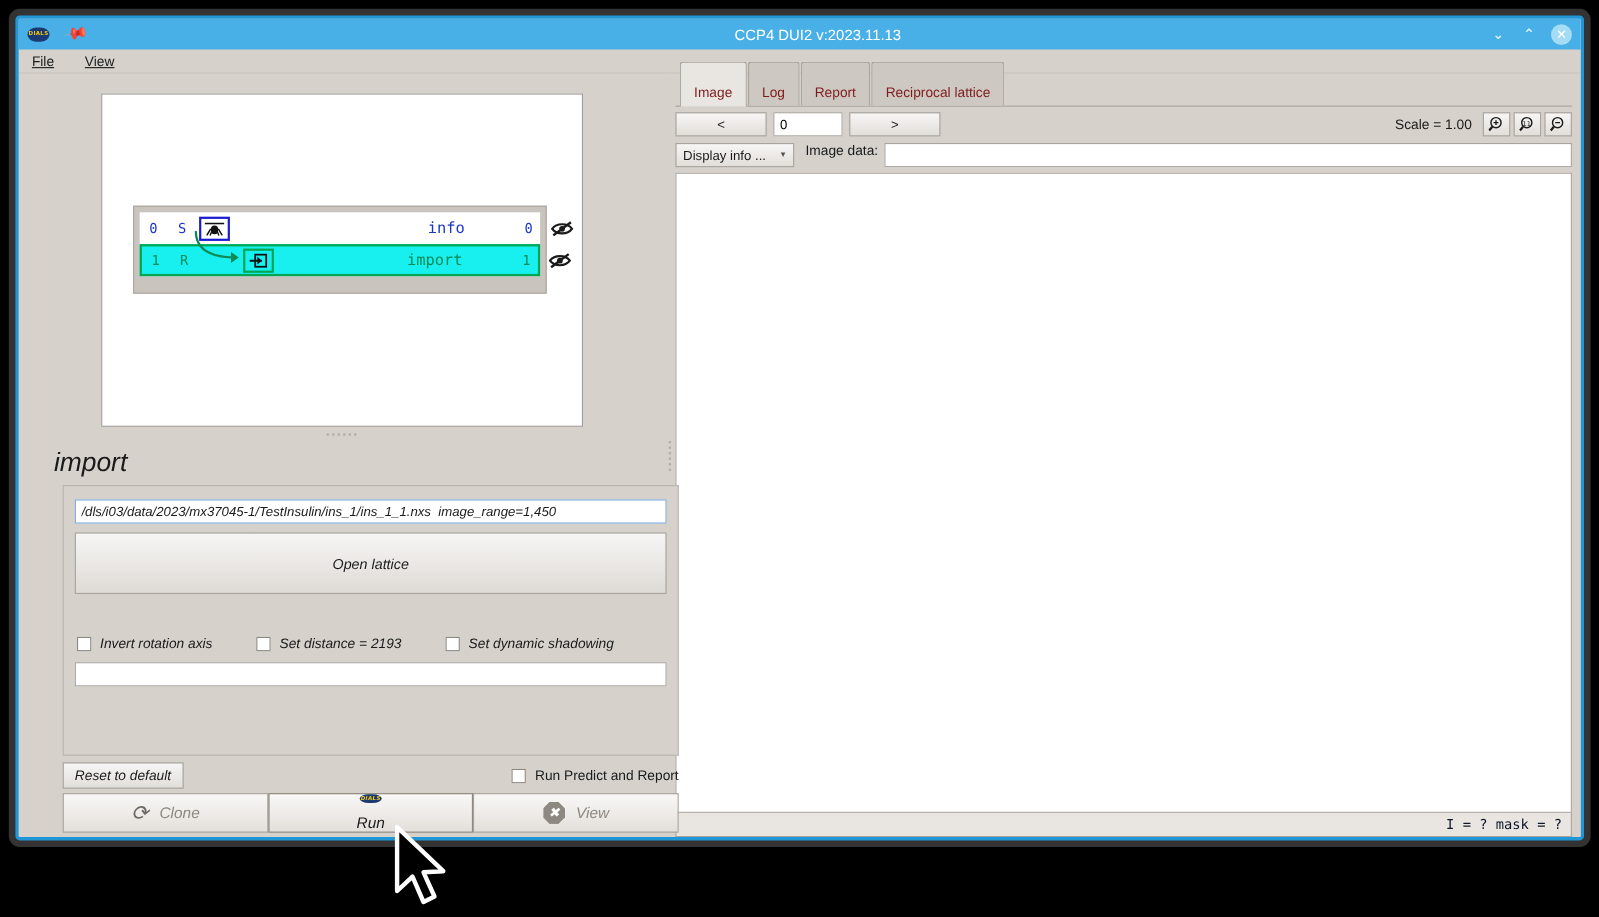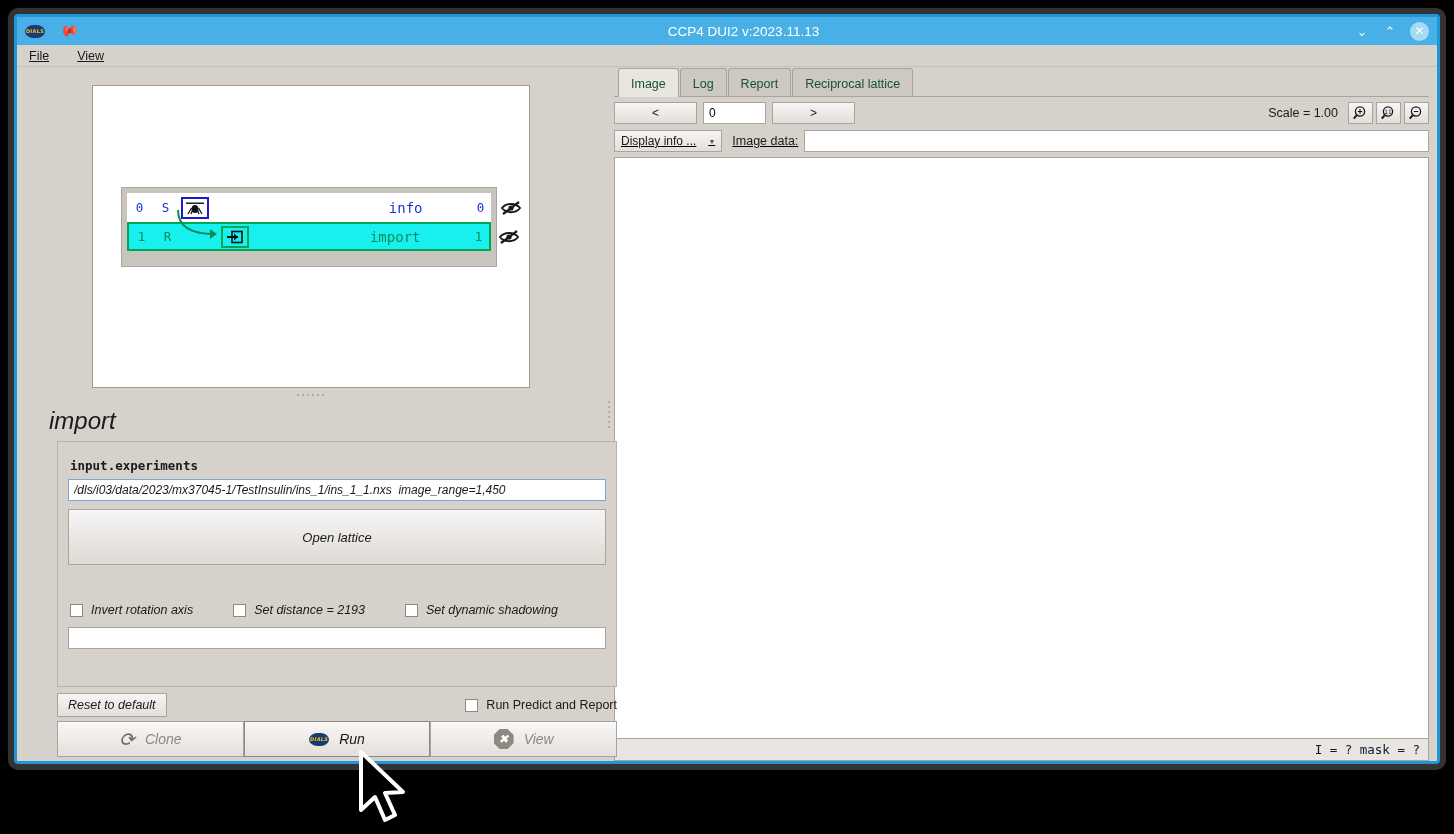--- a/index.html
+++ b/index.html
@@ -301,21 +301,21 @@
     background: linear-gradient(#f9f8f7, #e3dfda);
     border: 1px solid #a9a49e;
     display: flex; align-items: center; justify-content: center;
     gap: 10px;
     font-style: italic;
     font-size: 14px;
     color: #1a1a1a;
     cursor: pointer;
   }
   .action-button.disabled { color: #8d8880; }
-  #run-button { border-color: #8d8880; }
+  #run-button { border-color: #8d8880; flex-direction: column; }
   .clone-icon { font-size: 19px; color: #6e6a65; line-height: 1; }
   .stop-icon {
     width: 20px; height: 20px;
     background: #8d8880;
     display: flex; align-items: center; justify-content: center;
     color: #ffffff; font-size: 12px;
     clip-path: polygon(30% 0,70% 0,100% 30%,100% 70%,70% 100%,30% 100%,0 70%,0 30%);
   }
 
   
@@ -335,23 +335,23 @@
     padding: 4px 8px 0 0;
   }
   #tab-bar {
     display: flex;
     align-items: flex-end;
     height: 26px;
     border-bottom: 1px solid #a9a49e;
     padding-left: 4px;
   }
   .tab {
-    padding: 8px 12px 5px 12px;
+    padding: 20px 12px 5px 12px;
     font-size: 12.5px;
-    color: #14532d;
+    color: #7f1d1d;
     background: #cdc8c2;
     border: 1px solid #a9a49e;
     border-bottom: none;
     margin-right: 1px;
     cursor: pointer;
     border-radius: 3px 3px 0 0;
   }
   .tab.active {
     background: #e9e6e2;
     position: relative; top: 1px;
@@ -385,23 +385,22 @@
   }
   .zoom-button {
     width: 25px; height: 22px;
     background: linear-gradient(#f7f6f5, #e2ded9);
     border: 1px solid #a9a49e;
     display: flex; align-items: center; justify-content: center;
     margin-left: 3px;
     cursor: pointer;
   }
   #info-row {
-    display: flex; align-items: center;
+    display: flex; align-items: flex-start;
     margin-top: 6px;
-    text-decoration: underline;
   }
   #display-info-select {
     height: 22px;
     background: linear-gradient(#f7f6f5, #e2ded9);
     border: 1px solid #a9a49e;
     font-size: 12px;
     padding: 1px 6px;
     display: flex; align-items: center; gap: 12px;
     cursor: pointer;
     color: #1a1a1a;
@@ -533,21 +532,20 @@
               <i></i>
               <i></i>
               <i></i>
               <i></i>
           </span>
         </div>
 
         <div id="step-title">import</div>
 
         <div id="params-box">
-          <div id="param-label">input.experiments</div>
           <input class="text-input" id="experiments-input" value="/dls/i03/data/2023/mx37045-1/TestInsulin/ins_1/ins_1_1.nxs  image_range=1,450" style="">
           <button id="open-images-button">Open lattice</button>
 
           <div id="checkbox-row">
             <label class="cb-group">
               <span class="checkbox"></span>
               <span>Invert rotation axis</span>
             </label>
             <label class="cb-group">
               <span class="checkbox"></span>

